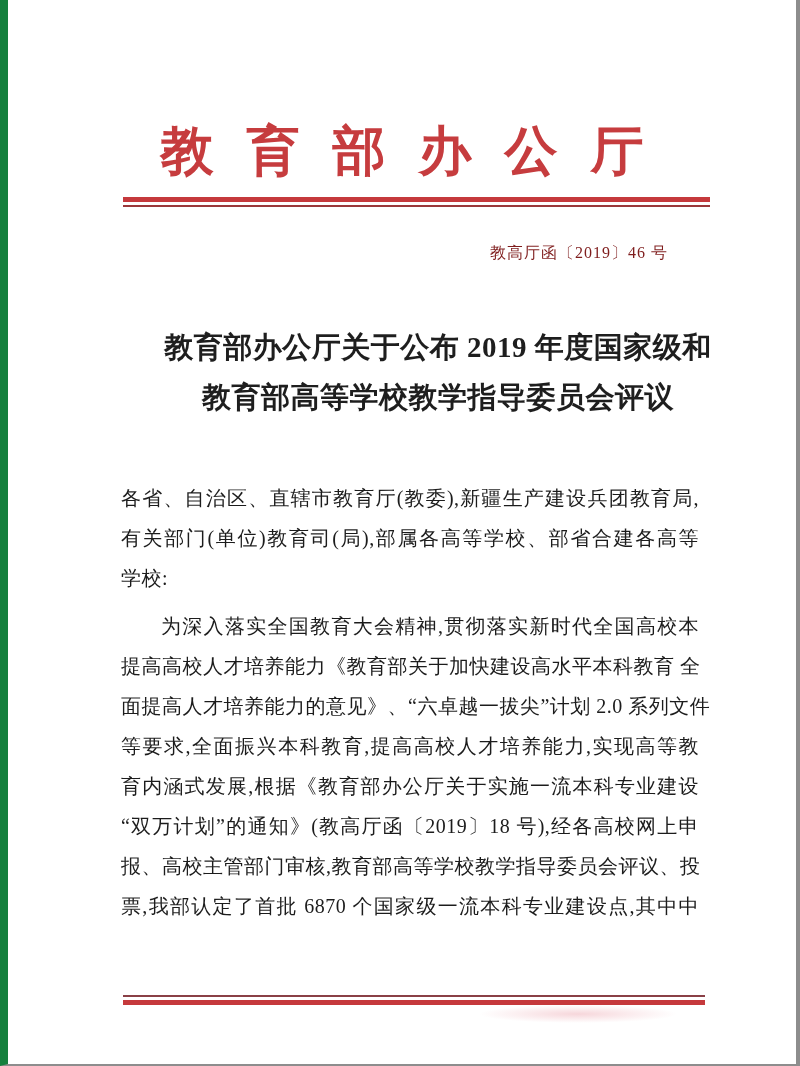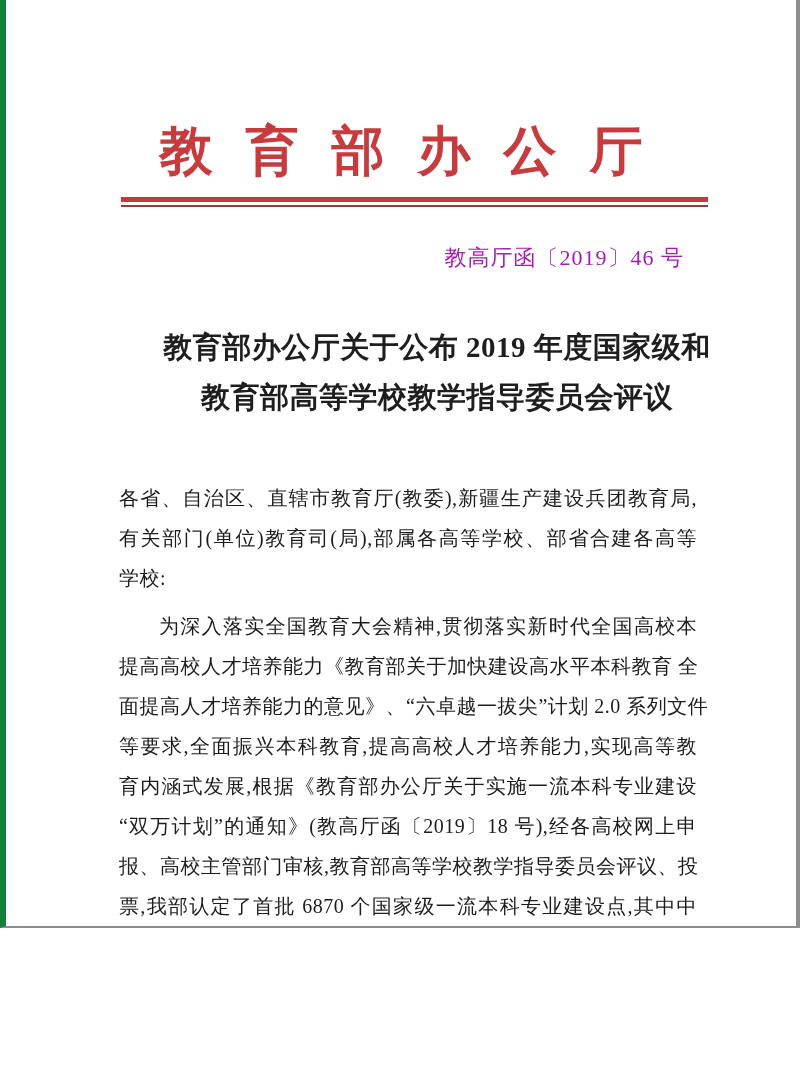--- a/index.html
+++ b/index.html
@@ -1,23 +1,23 @@
 <!DOCTYPE html>
 <html><head>
 <meta charset="utf-8">
 <style>
   html,body{margin:0;padding:0;background:#ffffff;}
   .page{
     position:relative;
-    width:800px;height:928px;
+    width:800px;height:1066px;
     background:#ffffff;
     font-family:"Liberation Serif","DejaVu Serif",serif;
     overflow:hidden;
     box-sizing:border-box;
-    border-left:6px solid #15803d;
+    border-left:8px solid #15803d;
     border-right:4px solid #8d8d8d;
     border-bottom:2px solid #8d8d8d;
     padding-left:37px;
   }
   
   .agency{
     position:absolute;top:118px;left:0;width:100%;
     text-align:center;
     font-size:53px;font-weight:bold;
     color:#c63c3e;
@@ -34,22 +34,22 @@
   .rule-bottom{position:absolute;top:995px;left:115px;width:582px;}
   .rule-bottom .thin{height:2px;background:#8a4046;}
   .rule-bottom .gap{height:3px;}
   .rule-bottom .thick{height:5px;background:#c5393c;}
   .smudge{
     position:absolute;top:1005px;left:470px;width:200px;height:18px;
     background:radial-gradient(ellipse at center, rgba(226,120,134,0.30) 0%, rgba(226,120,134,0.0) 70%);
   }
   
   .docnum{
-    position:absolute;top:243px;right:112px;
-    font-size:22px;color:#a21caf;
+    position:absolute;top:243px;right:128px;
+    font-size:16px;color:#7f1d1d;
     letter-spacing:1px;
     white-space:nowrap;
   }
   
   .title{
     position:absolute;top:322px;left:0;width:100%;
     text-align:center;color:#1e1e1e;font-weight:bold;
     font-size:29px;
     margin-left:36px;
   }

